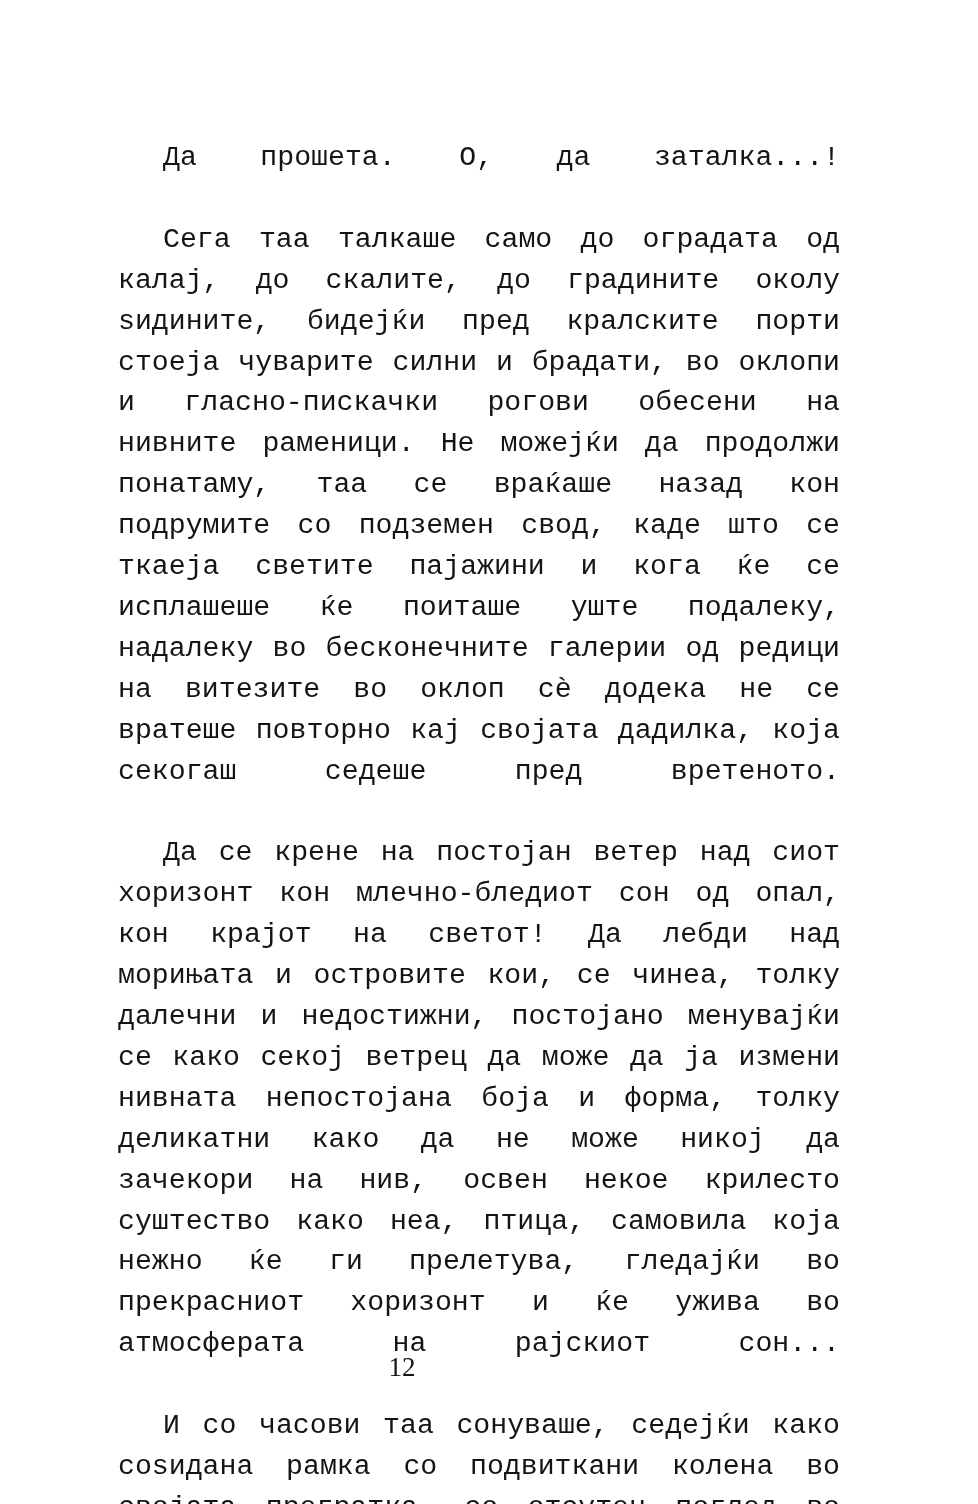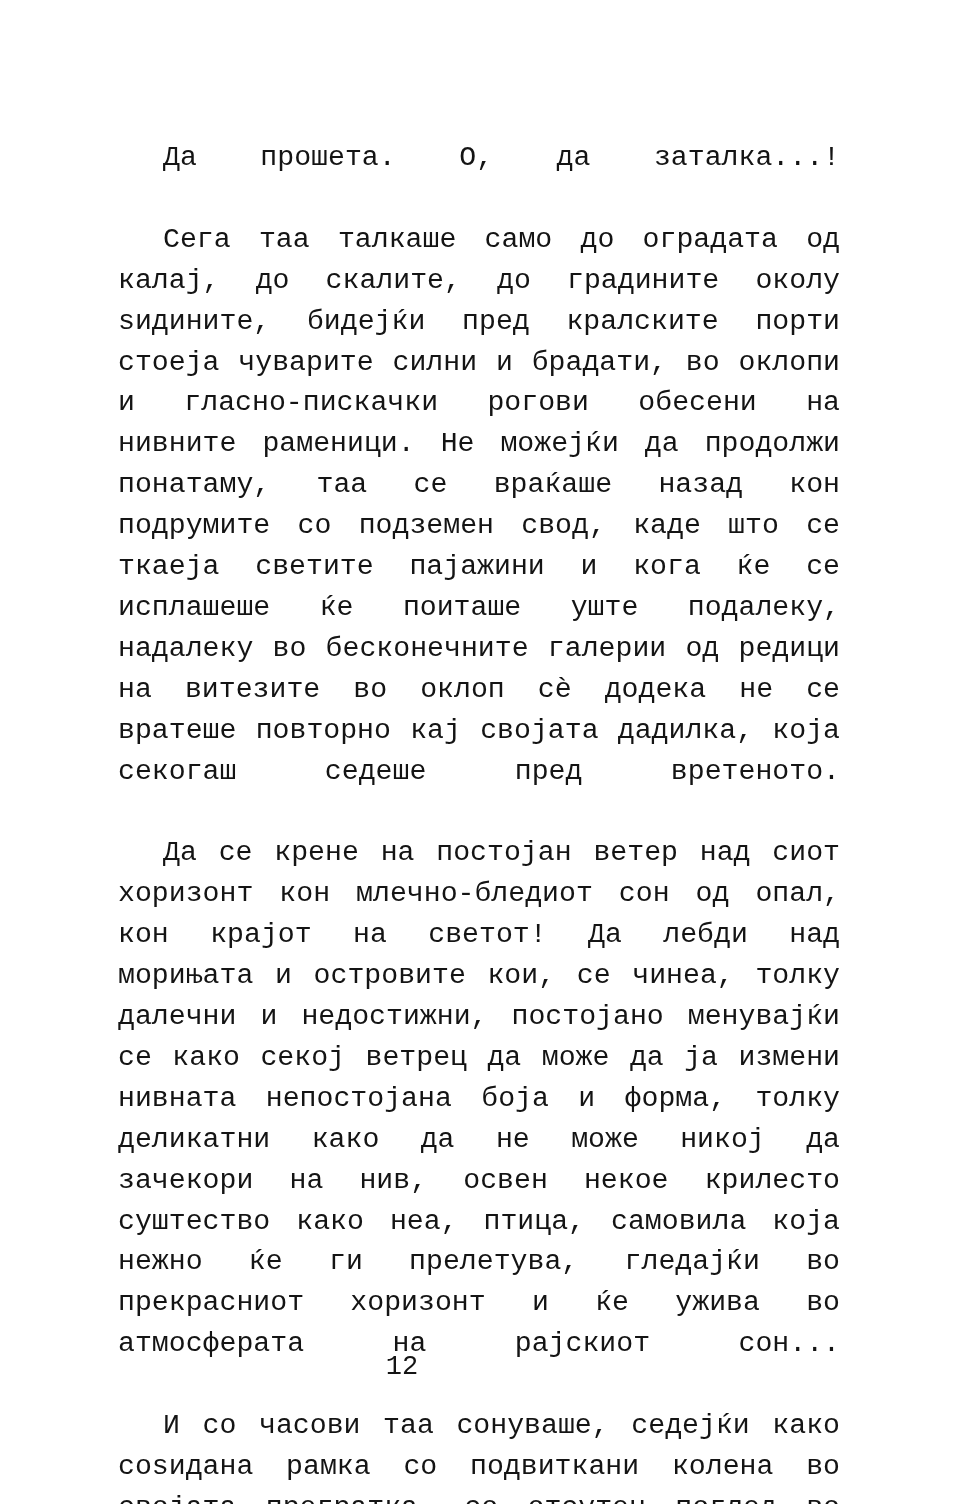--- a/index.html
+++ b/index.html
@@ -44,21 +44,21 @@
   }
   .para.last-natural:after {
     content: none;
   }
   .page-number {
     position: absolute;
     left: 0;
     top: 1352px;
     width: 804px;
     text-align: center;
-    font-family: Liberation Mono, monospace;
+    font-family: Liberation Serif, serif;
     font-size: 27px;
     color: #141414;
   }
 </style>
 </head>
 <body>
 
 <div class="page">
 
   <div class="text-block">

